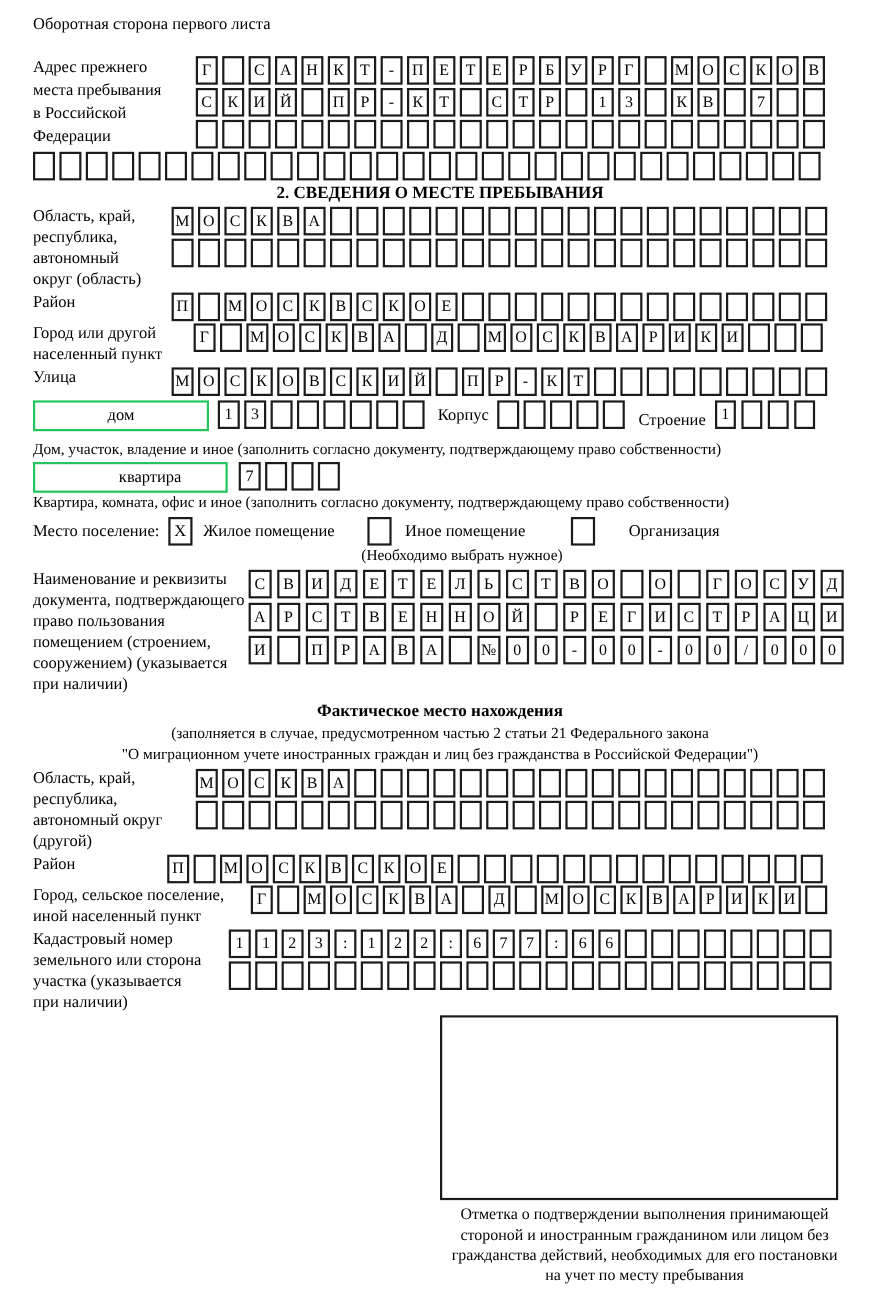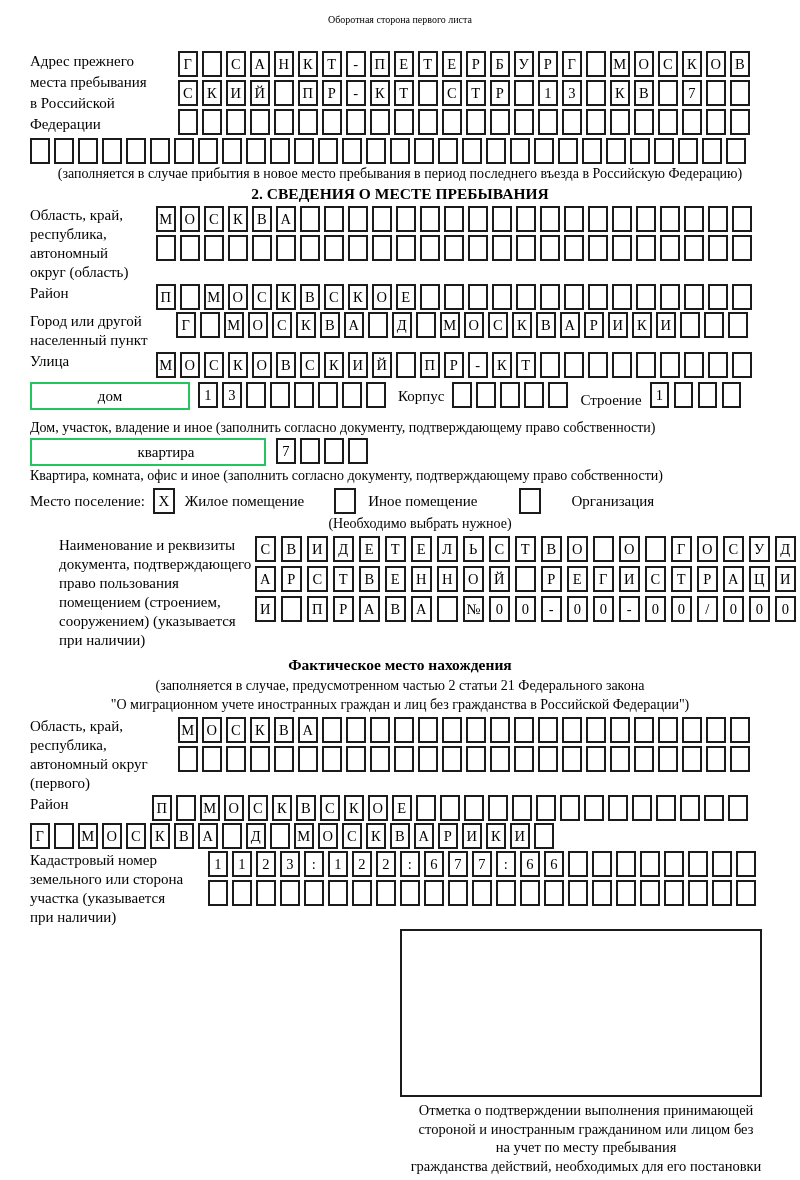--- a/index.html
+++ b/index.html
@@ -3,27 +3,27 @@
 <meta charset="utf-8">
 <style>
   html, body { margin:0; padding:0; background:#ffffff; }
   body {
     width:800px; height:1180px; overflow:hidden;
     font-family:"Liberation Serif", "DejaVu Serif", serif;
     color:#000; font-size:15px;
   }
   .page { box-sizing:border-box; width:800px; padding:14px 30px 0 30px; }
 
-  .hdr-note { text-align:center; font-size:10px; height:17px; }
+  .hdr-note { text-align:left; font-size:15px; height:17px; }
 
   .row { display:flex; align-items:flex-start; }
   .lbl { flex:0 0 auto; font-size:15px; line-height:19px; }
   .lbl.addr { line-height:21px; }
   .w148 { width:148px; } .w126 { width:126px; } .w146 { width:146px; }
-  .w196 { width:196px;margin-left:29px; } .w178 { width:178px; } .w122 { width:122px; }
+  .w196 { width:196px; } .w178 { width:178px; } .w122 { width:122px; }
   .w198 { width:198px; }
 
   .vstack > .cells { margin-bottom:3px; }
   .vstack > .cells:last-child { margin-bottom:0; }
 
   .cells { display:flex; }
   .cell {
     box-sizing:border-box; flex:0 0 auto;
     width:19.5px; height:26px; margin-right:4.5px;
     border:2px solid #1b1b1b;
@@ -184,21 +184,20 @@
       <span class="cell"></span>
       <span class="cell"></span>
       <span class="cell"></span>
       <span class="cell"></span>
       <span class="cell"></span>
       <span class="cell"></span>
       <span class="cell"></span>
       <span class="cell"></span>
       <span class="cell"></span>
     </div>
-  <div class="caption center mt2">(заполняется в случае прибытия в новое место пребывания в период последнего въезда в Российскую Федерацию)</div>
 
   <div class="sec-title mt3">2. СВЕДЕНИЯ О МЕСТЕ ПРЕБЫВАНИЯ</div>
 
   <div class="row mt3">
     <div class="lbl w126">
       <div>Область, край,</div>
       <div>республика,</div>
       <div>автономный</div>
       <div>округ (область)</div>
     </div>
@@ -381,21 +380,21 @@
     <div class="cells">
         <span class="cell">1</span>
         <span class="cell"></span>
         <span class="cell"></span>
         <span class="cell"></span>
       </div>
   </div>
   <div class="caption mt2">Дом, участок, владение и иное (заполнить согласно документу, подтверждающему право собственности)</div>
 
   <div class="row mt2">
-    <div class="big-box" style="width:236px; margin-right:10px;padding-left:36px;">
+    <div class="big-box" style="width:177px; margin-right:10px;padding-left:36px;">
       <span>квартира</span>
     </div>
     <div class="cells">
         <span class="cell">7</span>
         <span class="cell"></span>
         <span class="cell"></span>
         <span class="cell"></span>
       </div>
   </div>
   <div class="caption mt2">Квартира, комната, офис и иное (заполнить согласно документу, подтверждающему право собственности)</div>
@@ -495,21 +494,21 @@
 
   <div class="sec-title mt6">Фактическое место нахождения</div>
   <div class="fact-cap mt2">(заполняется в случае, предусмотренном частью 2 статьи 21 Федерального закона</div>
   <div class="fact-cap">"О миграционном учете иностранных граждан и лиц без гражданства в Российской Федерации")</div>
 
   <div class="row mt3">
     <div class="lbl w148">
       <div>Область, край,</div>
       <div>республика,</div>
       <div>автономный округ</div>
-      <div>(первого)</div>
+      <div>(другой)</div>
     </div>
     <div class="vstack">
       <div class="cells">
           <span class="cell">М</span>
           <span class="cell">О</span>
           <span class="cell">С</span>
           <span class="cell">К</span>
           <span class="cell">В</span>
           <span class="cell">А</span>
           <span class="cell"></span>
@@ -585,20 +584,24 @@
         <span class="cell"></span>
         <span class="cell"></span>
         <span class="cell"></span>
         <span class="cell"></span>
         <span class="cell"></span>
         <span class="cell"></span>
       </div>
   </div>
 
   <div class="row mt2">
+    <div class="lbl w198">
+      <div>Город, сельское поселение,</div>
+      <div>иной населенный пункт</div>
+    </div>
     <div class="cells">
         <span class="cell">Г</span>
         <span class="cell"></span>
         <span class="cell">М</span>
         <span class="cell">О</span>
         <span class="cell">С</span>
         <span class="cell">К</span>
         <span class="cell">В</span>
         <span class="cell">А</span>
         <span class="cell"></span>
@@ -676,17 +679,17 @@
           <span class="cell"></span>
           <span class="cell"></span>
         </div>
     </div>
   </div>
 
   <div class="stamp-box mt2"></div>
   <div class="stamp-caption mt4">
     <div>Отметка о подтверждении выполнения принимающей</div>
     <div>стороной и иностранным гражданином или лицом без</div>
+    <div>гражданства действий, необходимых для его постановки</div>
     <div>на учет по месту пребывания</div>
-    <div>гражданства действий, необходимых для его постановки</div>
   </div>
 
 </div>
 
 </body></html>

